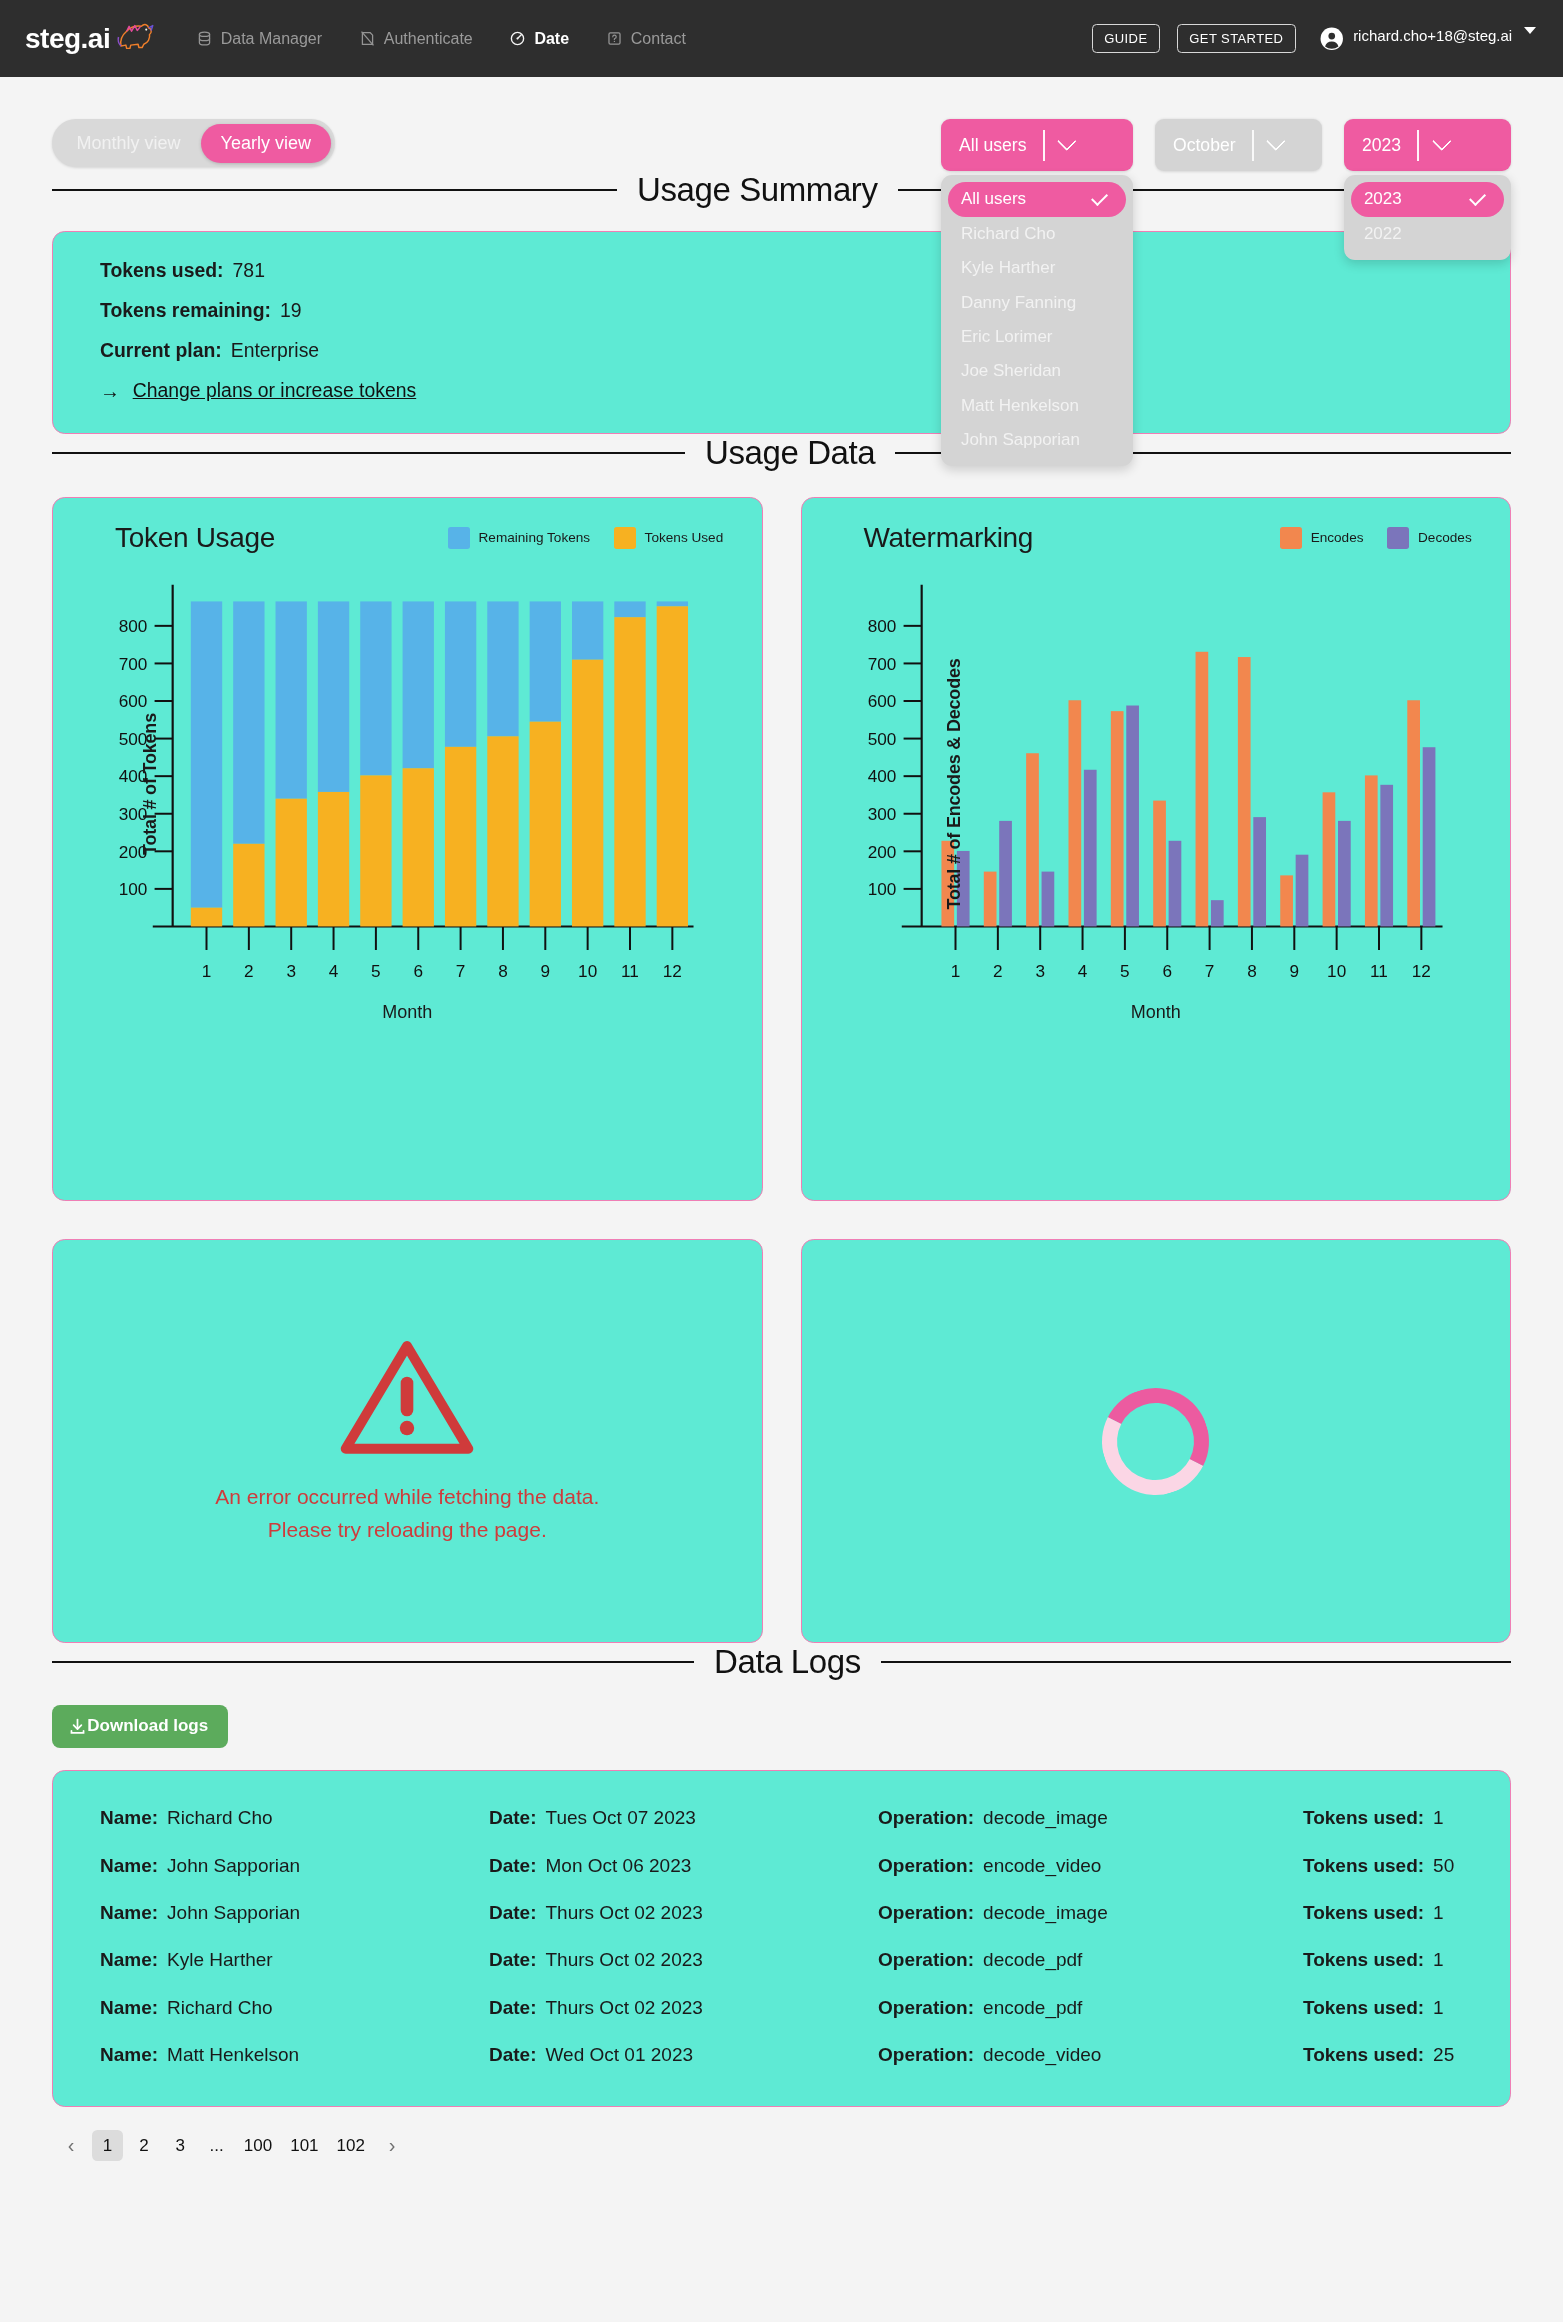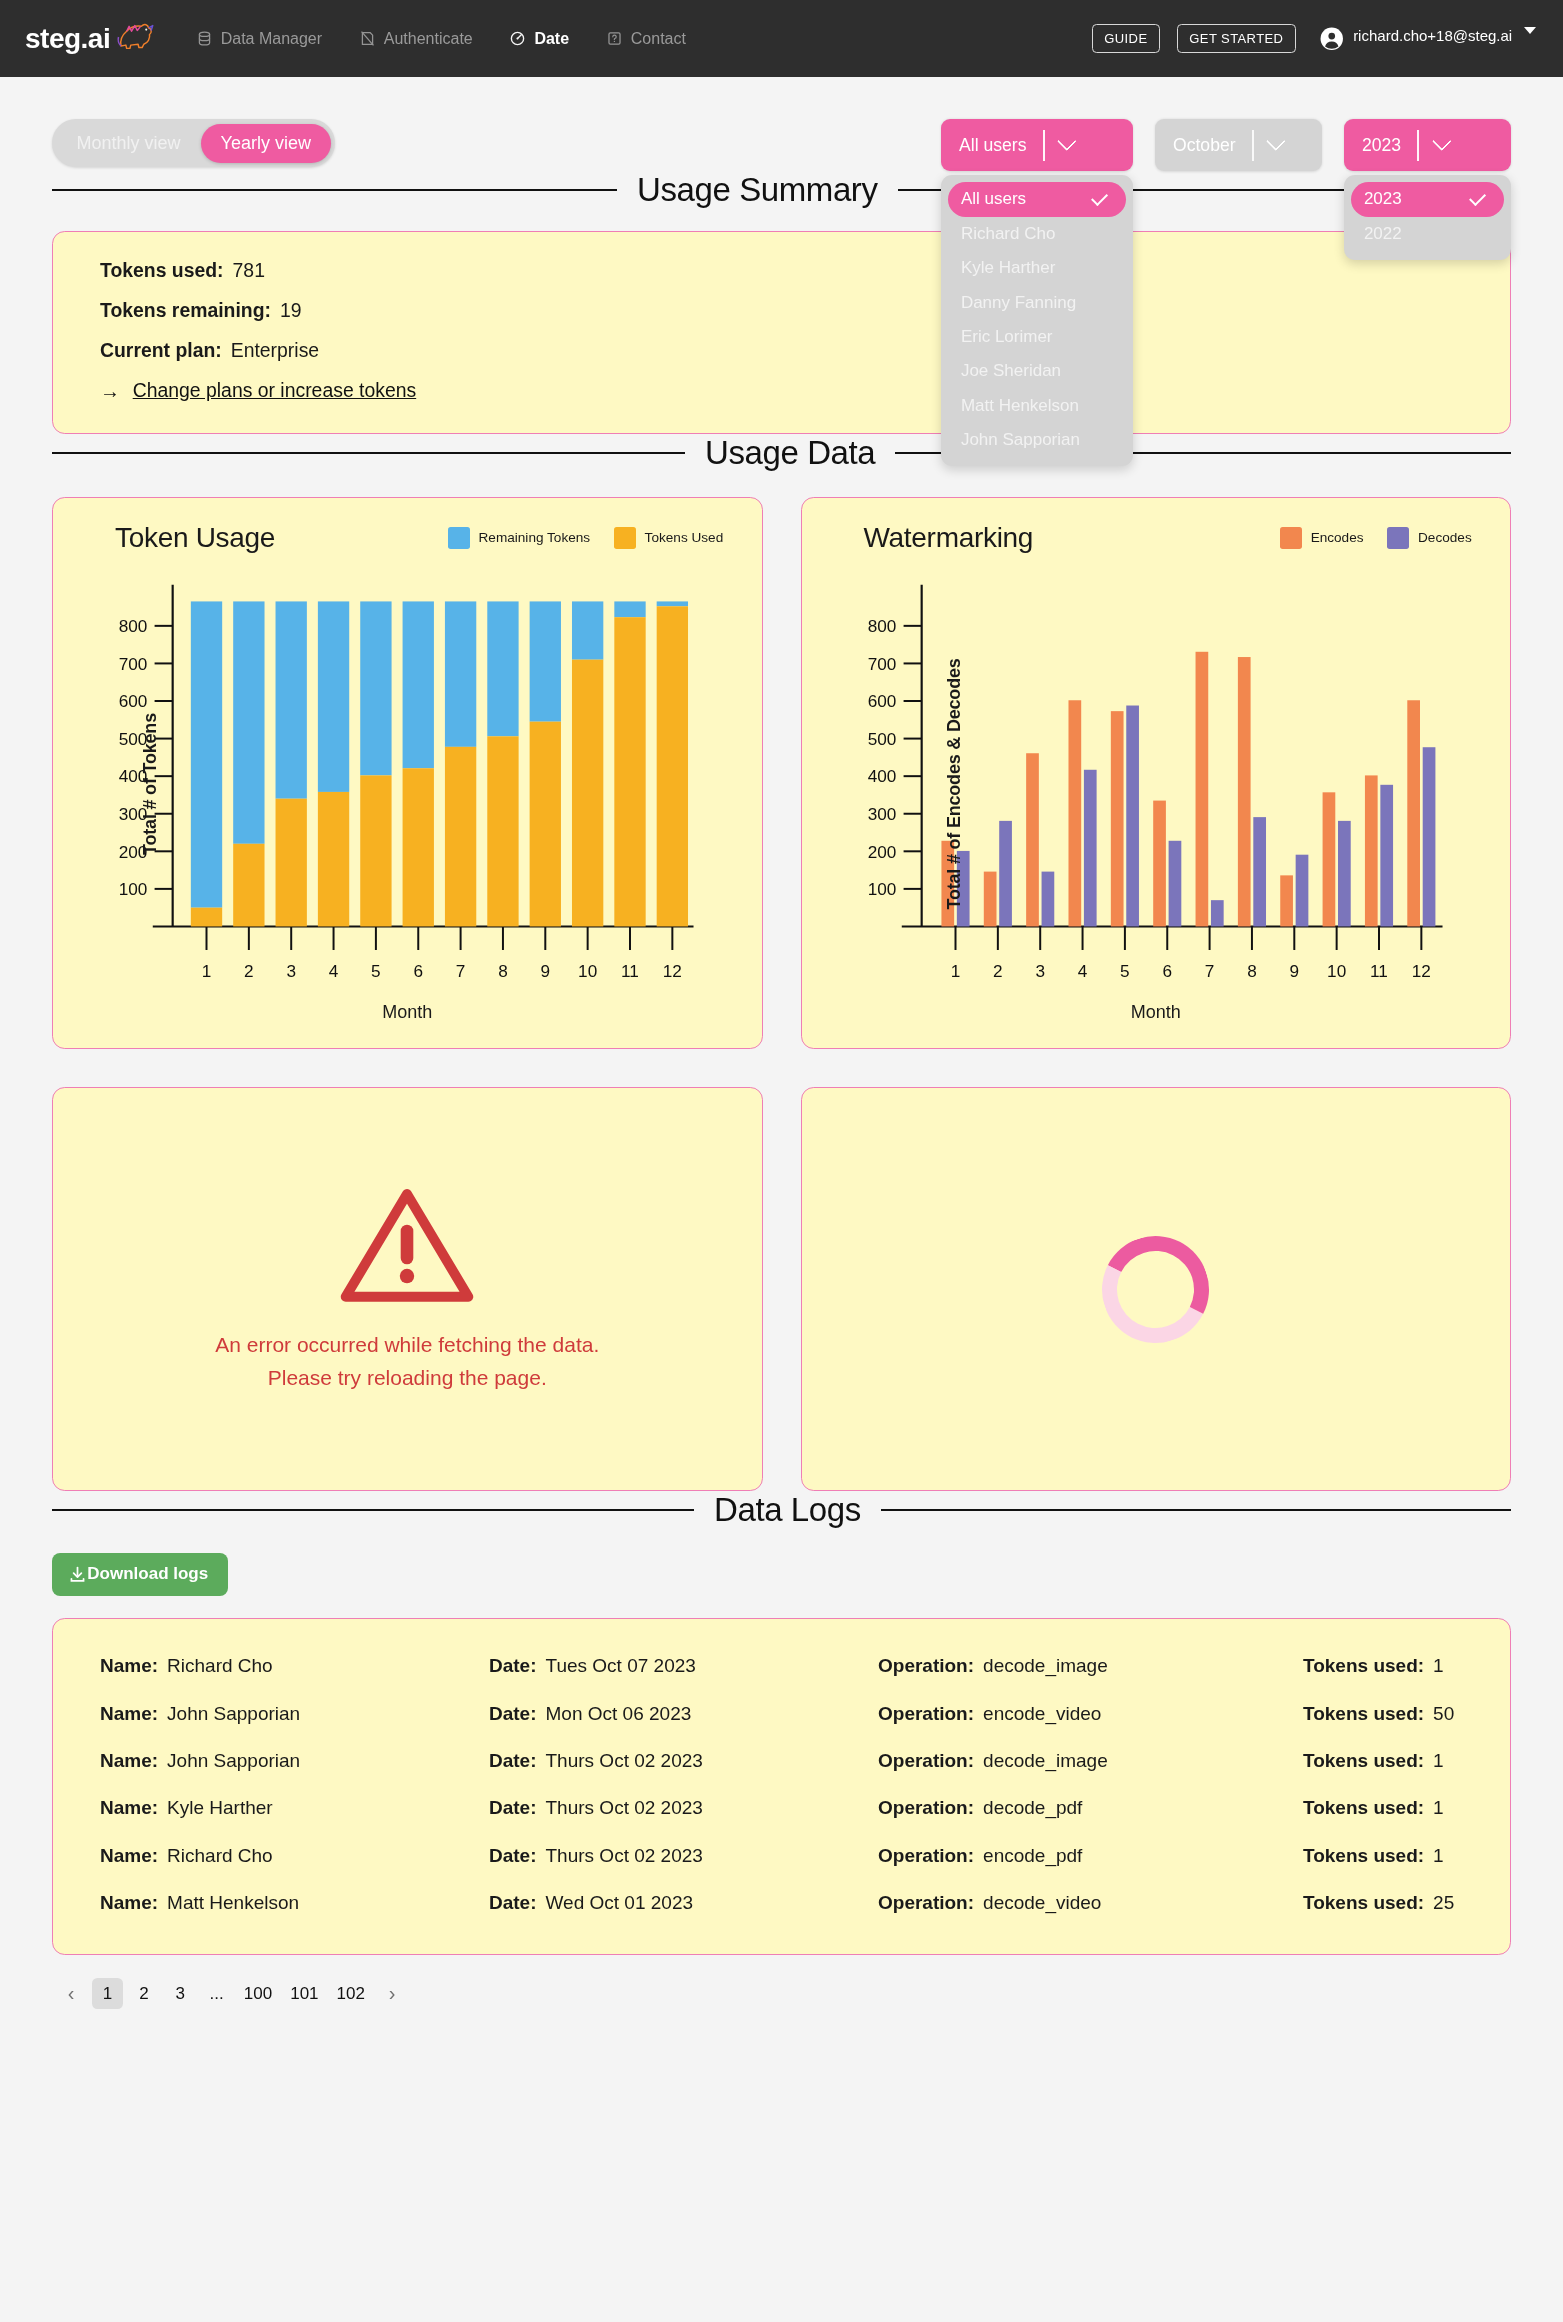--- a/index.html
+++ b/index.html
@@ -176,21 +176,21 @@
     letter-spacing: -0.4px;
     white-space: nowrap;
     color: #111111;
   }
   .sh-summary .rule.left { flex: 0 0 565px; }
   .sh-usage .rule.left   { flex: 0 0 633px; }
   .sh-logs .rule.left    { flex: 0 0 642px; }
 
   
   .pcard {
-    background: #fef9c3;
+    background: #5eead4;
     border: 1.4px solid #ef7eb5;
     border-radius: 12.7px;
   }
 
   .summary-card { margin-top: 22px; padding: 27px 47px 31px 47px; }
   .summary-line {
     font-size: 19.4px;
     margin-bottom: 17px;
     display: flex;
     align-items: baseline;
@@ -206,21 +206,21 @@
     cursor: pointer;
   }
 
   
   .grid2 {
     display: grid;
     grid-template-columns: 1fr 1fr;
     gap: 38px;
     margin-top: 25px;
   }
-  .chart-card { height: 552px; padding: 23.5px 22px 16.3px 22px; position: relative; }
+  .chart-card { height: 704px; padding: 23.5px 22px 16.3px 22px; position: relative; }
   .chart-top {
     display: flex; align-items: center; justify-content: space-between;
     padding: 0 16.3px 0 40px;
   }
   .chart-title { font-size: 28px; font-weight: 400; letter-spacing: -0.3px; }
   .legend { display: flex; align-items: center; gap: 23.5px; }
   .legend-item { display: flex; align-items: center; gap: 9px; }
   .legend-swatch { width: 22px; height: 22px; border-radius: 2.7px; }
   .legend-label { font-size: 13.6px; color: #1a1a1a; }
 

